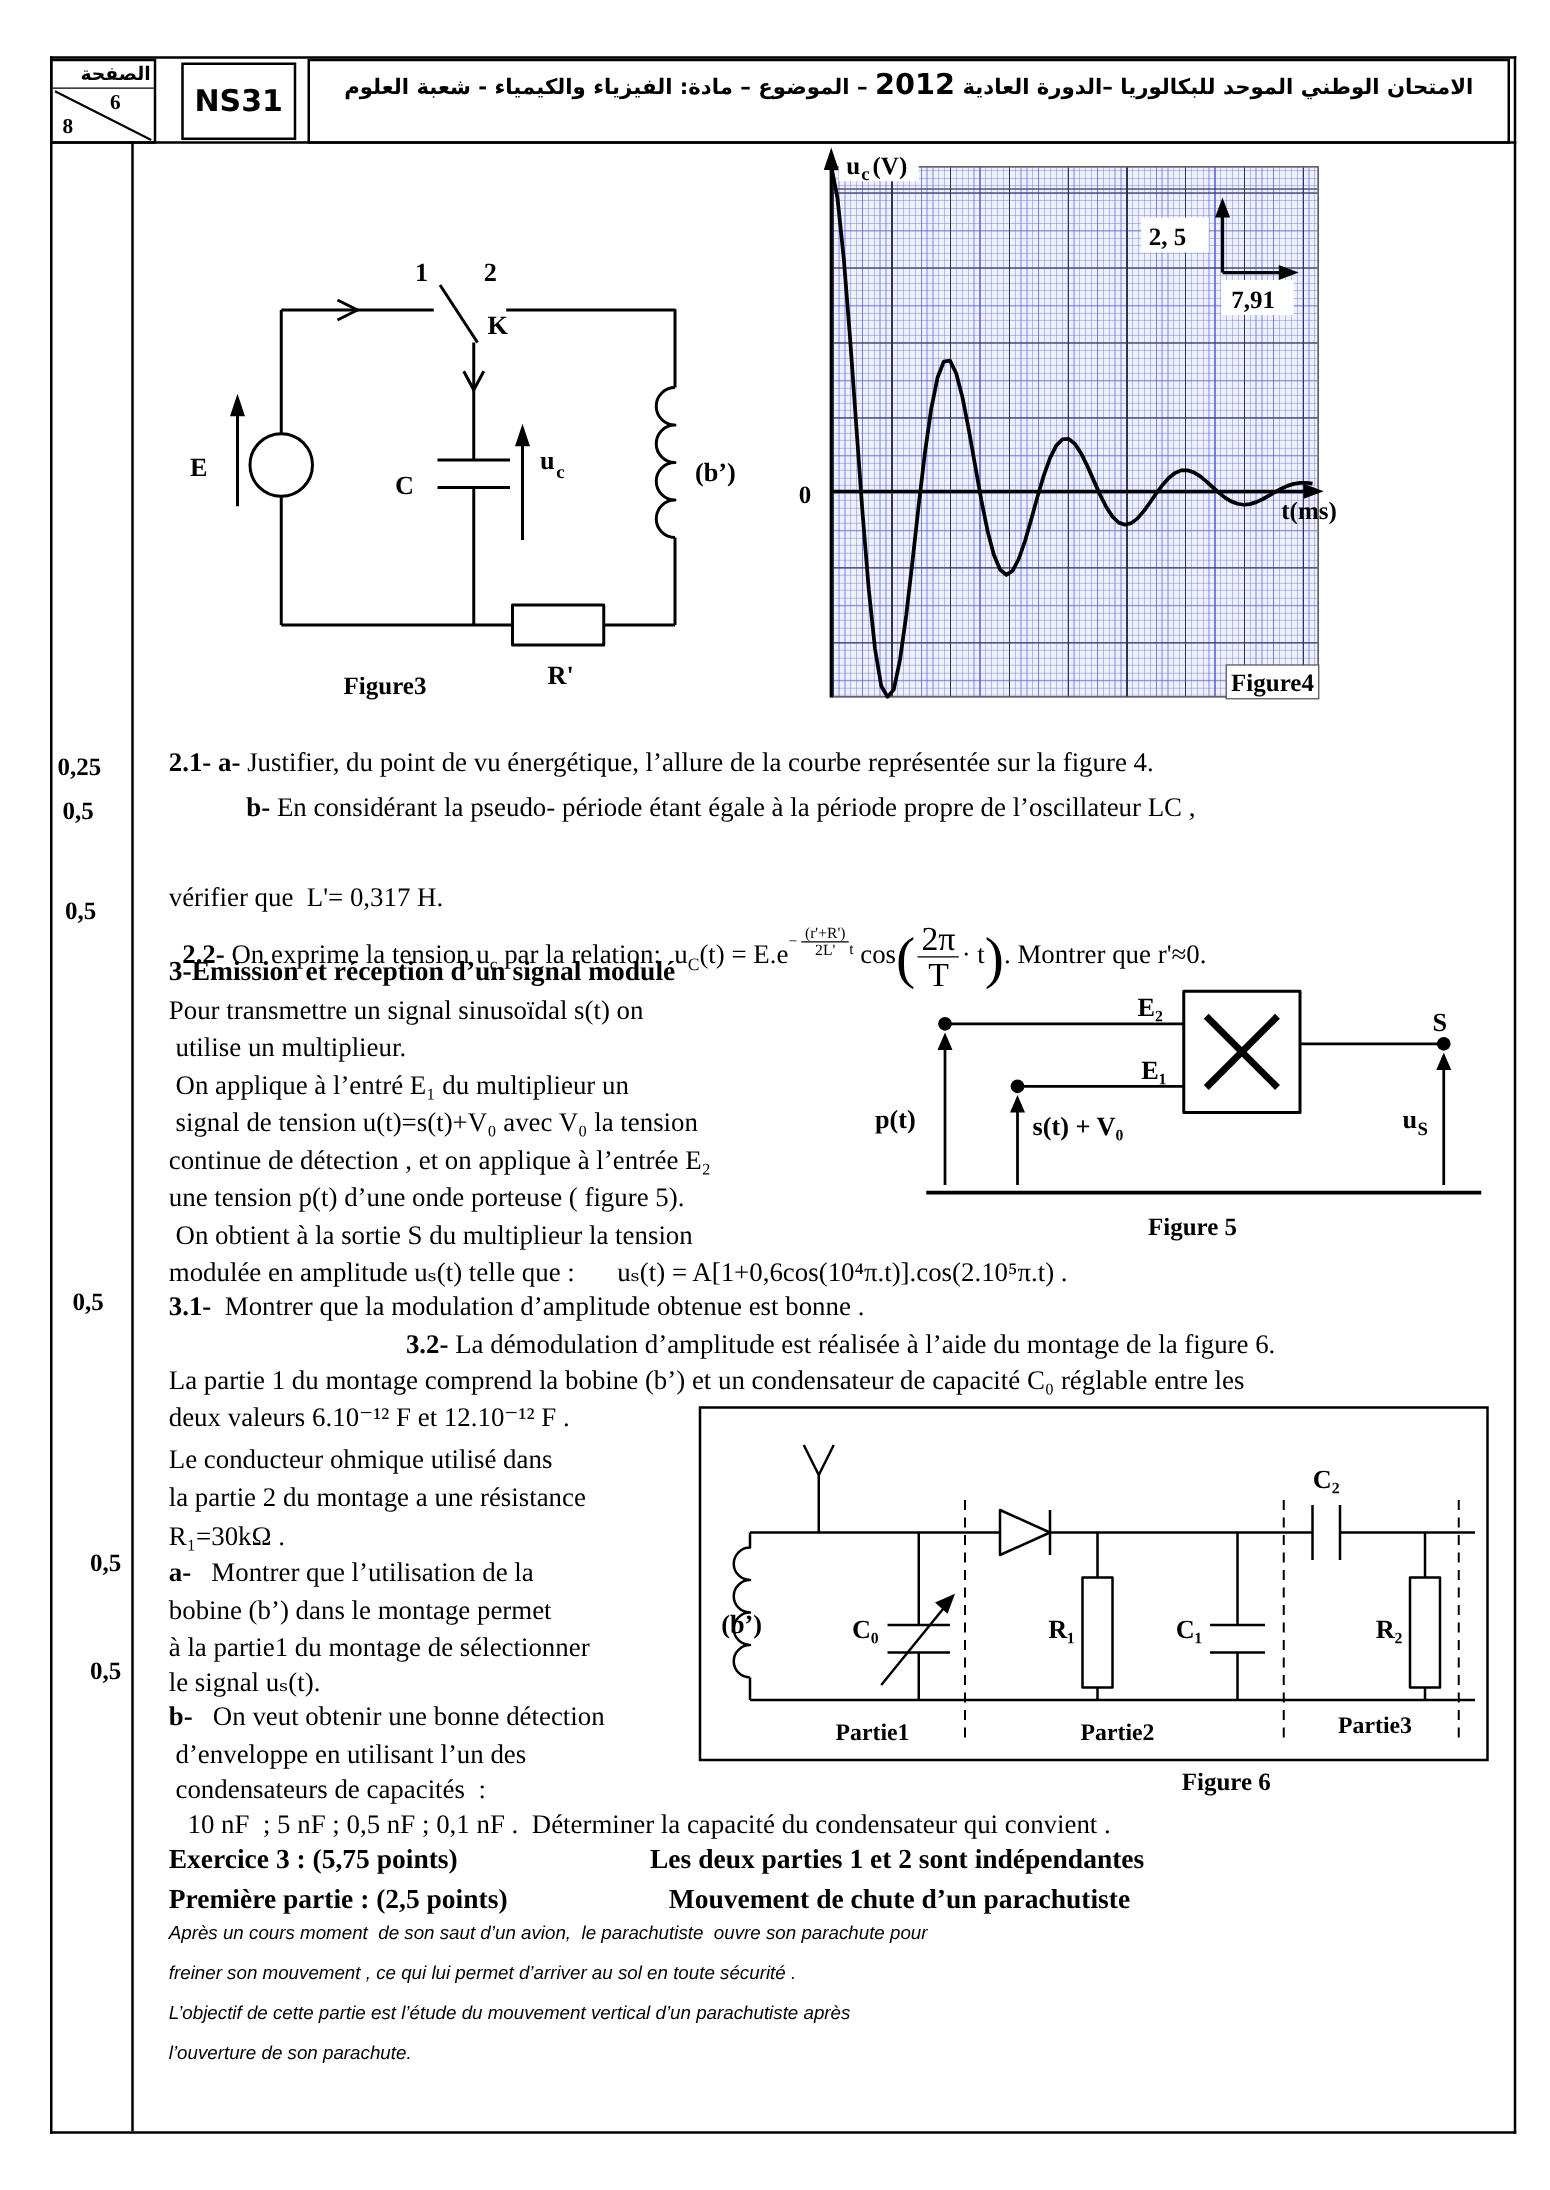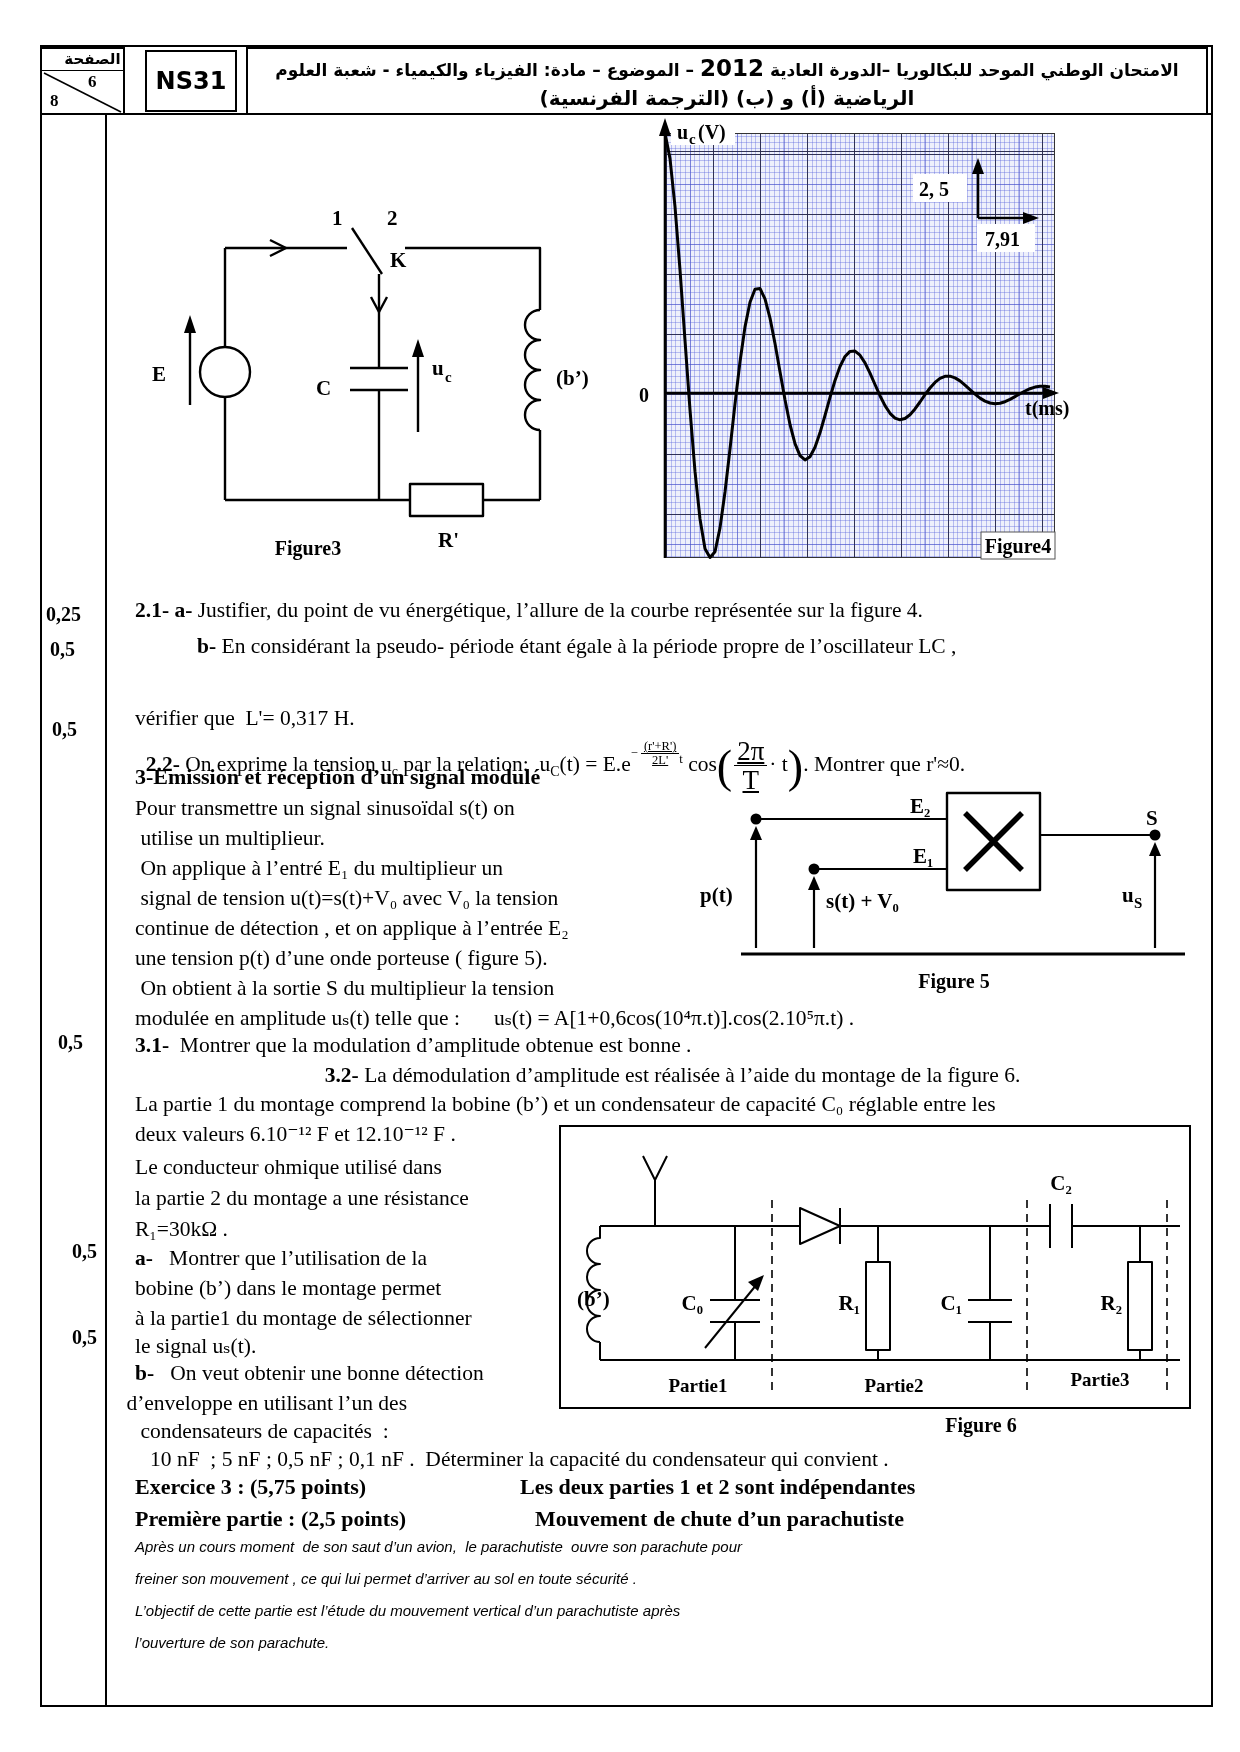--- a/index.html
+++ b/index.html
@@ -25,21 +25,21 @@
       repeating-linear-gradient(to bottom, rgba(90,100,220,0.38) 0 1px, transparent 1px 6px);
     background-position:0 0, 0 20px, 0 0, 0 20px, 0 0, 0 2px;}
   svg{position:absolute;left:0;top:0;}
   svg .wire{stroke:#000;stroke-width:2.4;fill:none;stroke-linejoin:round;stroke-linecap:butt;}
   svg .thin{stroke:#000;stroke-width:1.6;fill:none;}
   svg .dash{stroke:#000;stroke-width:1.6;fill:none;stroke-dasharray:8 6;}
   svg text{font-family:"Liberation Serif","DejaVu Serif",serif;font-weight:bold;font-size:21px;fill:#000;}
   svg .small{font-size:15px;}
   svg .cap{font-size:20px;}
   
-  .frac{display:inline-block;text-align:center;vertical-align:middle;line-height:1.05;text-decoration:underline;}
+  .frac{display:inline-block;text-align:center;vertical-align:middle;line-height:1.05;}
   .frac .num{display:block;border-bottom:1.4px solid #000;padding:0 3px;}
   .f12{font-size:12.5px;}
   .f20{font-size:27px;margin:0 2px;}
   .sup{vertical-align:14px;font-size:12.5px;}
   .bp{font-size:46px;font-weight:400;vertical-align:-11px;line-height:0;}
   sub{font-size:0.65em;}
 </style>
 </head>
 <body>
 
@@ -62,21 +62,20 @@
 </div>
 <div class="box" style="left:145px;top:50px;width:92px;height:62px;display:flex;align-items:center;justify-content:center;">
   <span style="font-family:'DejaVu Sans',sans-serif;font-weight:bold;font-size:24px;">NS31</span>
 </div>
 <div class="box" style="left:246px;top:47px;width:962px;height:68px;padding:2px 8px;">
   <div class="ar" style="font-size:17px;line-height:1.5;">
     <span>الامتحان الوطني الموحد للبكالوريا –الدورة العادية</span>
     <span style="font-size:23px;">2012</span>
     <span>– الموضوع – مادة: الفيزياء والكيمياء - شعبة العلوم</span>
   </div>
-  <div class="ar" style="font-size:20px;">الرياضية (أ) و (ب) (الترجمة الفرنسية)</div>
 </div>
 
 <div class="mark" style="left:46px;top:603px;">0,25</div>
 <div class="mark" style="left:50px;top:638px;">0,5</div>
 <div class="mark" style="left:52px;top:718px;">0,5</div>
 <div class="mark" style="left:58px;top:1031px;">0,5</div>
 <div class="mark" style="left:72px;top:1240px;">0,5</div>
 <div class="mark" style="left:72px;top:1326px;">0,5</div>
 
 <div class="abs" style="left:140px;top:155px;width:470px;height:415px;">
@@ -210,21 +209,21 @@
 <div class="txt" style="left:135px;top:1122px;width:1075px;">deux valeurs 6.10⁻¹² F et 12.10⁻¹² F .</div>
 
 <div class="txt" style="left:135px;top:1155px;width:410px;">Le conducteur ohmique utilisé dans</div>
 <div class="txt" style="left:135px;top:1186px;width:410px;">la partie 2 du montage a une résistance</div>
 <div class="txt" style="left:135px;top:1217px;width:410px;">R₁=30kΩ .</div>
 <div class="txt" style="left:135px;top:1246px;width:410px;"><b>a-</b><span>   Montrer que l’utilisation de la</span></div>
 <div class="txt" style="left:135px;top:1276px;width:410px;">bobine (b’) dans le montage permet</div>
 <div class="txt" style="left:135px;top:1306px;width:410px;">à la partie1 du montage de sélectionner</div>
 <div class="txt" style="left:135px;top:1334px;width:410px;">le signal uₛ(t).</div>
 <div class="txt" style="left:135px;top:1361px;width:420px;"><b>b-</b><span>   On veut obtenir une bonne détection</span></div>
-<div class="txt" style="left:121px;top:1391px;width:410px;"> d’enveloppe en utilisant l’un des</div>
+<div class="txt" style="left:135px;top:1391px;width:410px;"> d’enveloppe en utilisant l’un des</div>
 <div class="txt" style="left:135px;top:1419px;width:410px;"> condensateurs de capacités  :</div>
 
 <div class="abs" style="left:555px;top:1120px;width:655px;height:320px;">
   <svg width="655" height="320" viewBox="0 0 655 320">
     <rect x="5" y="6" width="630" height="282" fill="none" stroke="#000" stroke-width="2"></rect>
     <g class="wire" style="stroke-width:2;">
       <path d="M45,106 H495 M517,106 H625"></path>
       <path d="M100,106 V60 M100,60 L88,36 M100,60 L112,36"></path>
       <path d="M45,106 V118 a13,13 0 0 0 0,26 a13,13 0 0 0 0,26 a13,13 0 0 0 0,26 a13,13 0 0 0 0,26 M45,222 V240"></path>
       <path d="M180,106 V180 M155,180 H205 M155,202 H205 M180,202 V240"></path>

